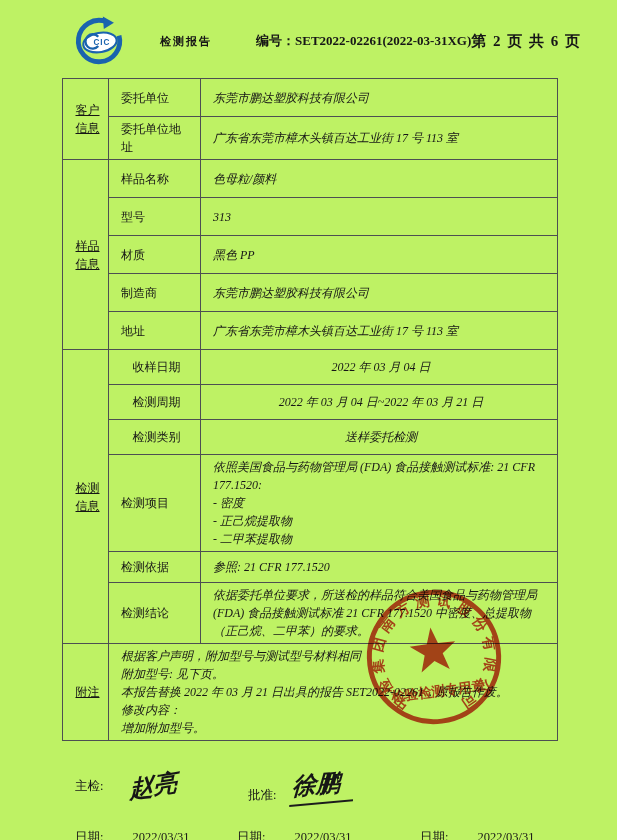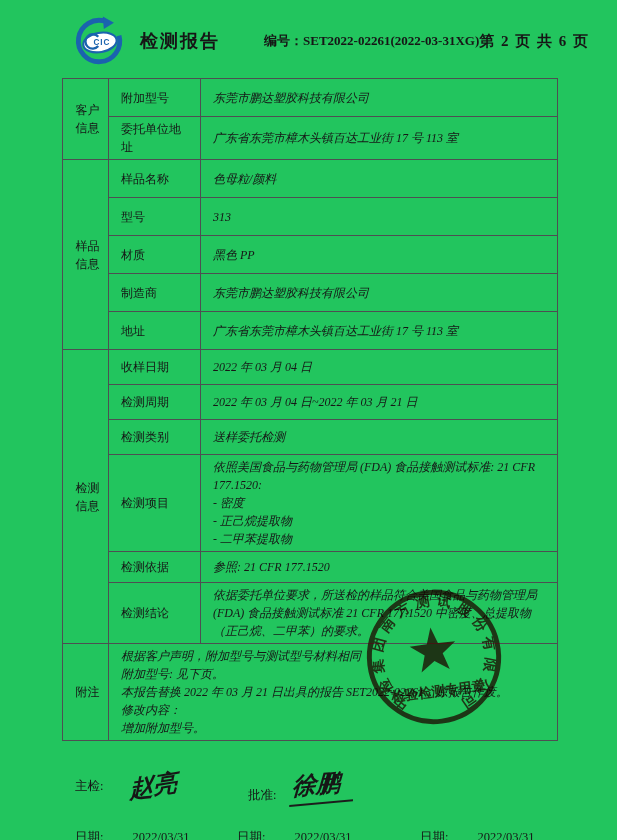--- a/index.html
+++ b/index.html
@@ -1,35 +1,35 @@
 <!DOCTYPE html>
 <html><head>
 <meta charset="utf-8">
 <style>
   html,body { margin:0; padding:0; background:#e8e8e8; }
   .page {
     position:relative;
     width:617px; height:840px;
     margin:0 auto;
-    background:#22c55e;
+    background:#bef264;
     font-family:"Liberation Serif","DejaVu Serif",serif;
     color:#161616;
     overflow:hidden;
   }
   
   .header {
     margin:14px 57px 0 62px;
     height:54px;
     display:flex;
     align-items:center;
   }
   .logo { flex:0 0 auto; }
   .doc-title {
-    margin-left:4px;
-    font-size:18px; font-weight:bold; letter-spacing:2px;
+    margin-left:24px;
+    font-size:11px; font-weight:bold; letter-spacing:2px;
     white-space:nowrap;
   }
   .doc-no {
     margin-left:44px;
     font-size:13px; font-weight:bold;
     white-space:nowrap;
   }
   .page-info {
     margin-left:auto;
     font-size:15px; font-weight:bold; letter-spacing:1.5px;
@@ -47,26 +47,27 @@
     border:1px solid #4d4f52;
     vertical-align:middle;
     padding:3px 8px 3px 12px;
     line-height:18px;
   }
   td.group {
     text-align:center;
     padding:3px 2px;
     white-space:pre-line;
     line-height:24px;
+    text-decoration:underline;
   }
   td.label { padding-left:12px; }
   td.value { padding-left:12px;font-style:italic; }
   .pre { white-space:pre-line; }
   tr.h31 td { height:31px; }
-  tr.h28 td { height:28px; }
+  tr.h28 td { height:28px;text-align:center; }
   tr.h24 td { height:24px; }
   
   .sign-section { margin:24px 0 0 62px; width:496px; position:relative; }
   .sign-row { display:flex; align-items:center; height:42px; }
   .sign-col1 { width:158px; display:flex; align-items:center; padding-left:13px; box-sizing:border-box; }
   .sign-col2 { width:172px; display:flex; align-items:center; padding-left:12px; box-sizing:border-box; }
   .sign-col3 { flex:1; display:flex; align-items:flex-end; padding-left:28px; box-sizing:border-box; }
   .sign-label { font-size:12.5px; white-space:nowrap; }
   .sig {
     font-style:italic; font-weight:bold; font-size:24px;
@@ -122,21 +123,21 @@
     <colgroup>
         <col style="width:46px">
         <col style="width:92px">
         <col>
       </colgroup>
     <tbody>
 
     <tr class="h31">
       <td class="group" rowspan="2">客户
 信息</td>
-      <td class="label">附加型号</td>
+      <td class="label">委托单位</td>
       <td class="value">东莞市鹏达塑胶科技有限公司</td>
     </tr>
     <tr class="h31">
       <td class="label">委托单位地址</td>
       <td class="value">广东省东莞市樟木头镇百达工业街 17 号 113 室</td>
     </tr>
 
     <tr class="h31">
       <td class="group" rowspan="5">样品
 信息</td>

